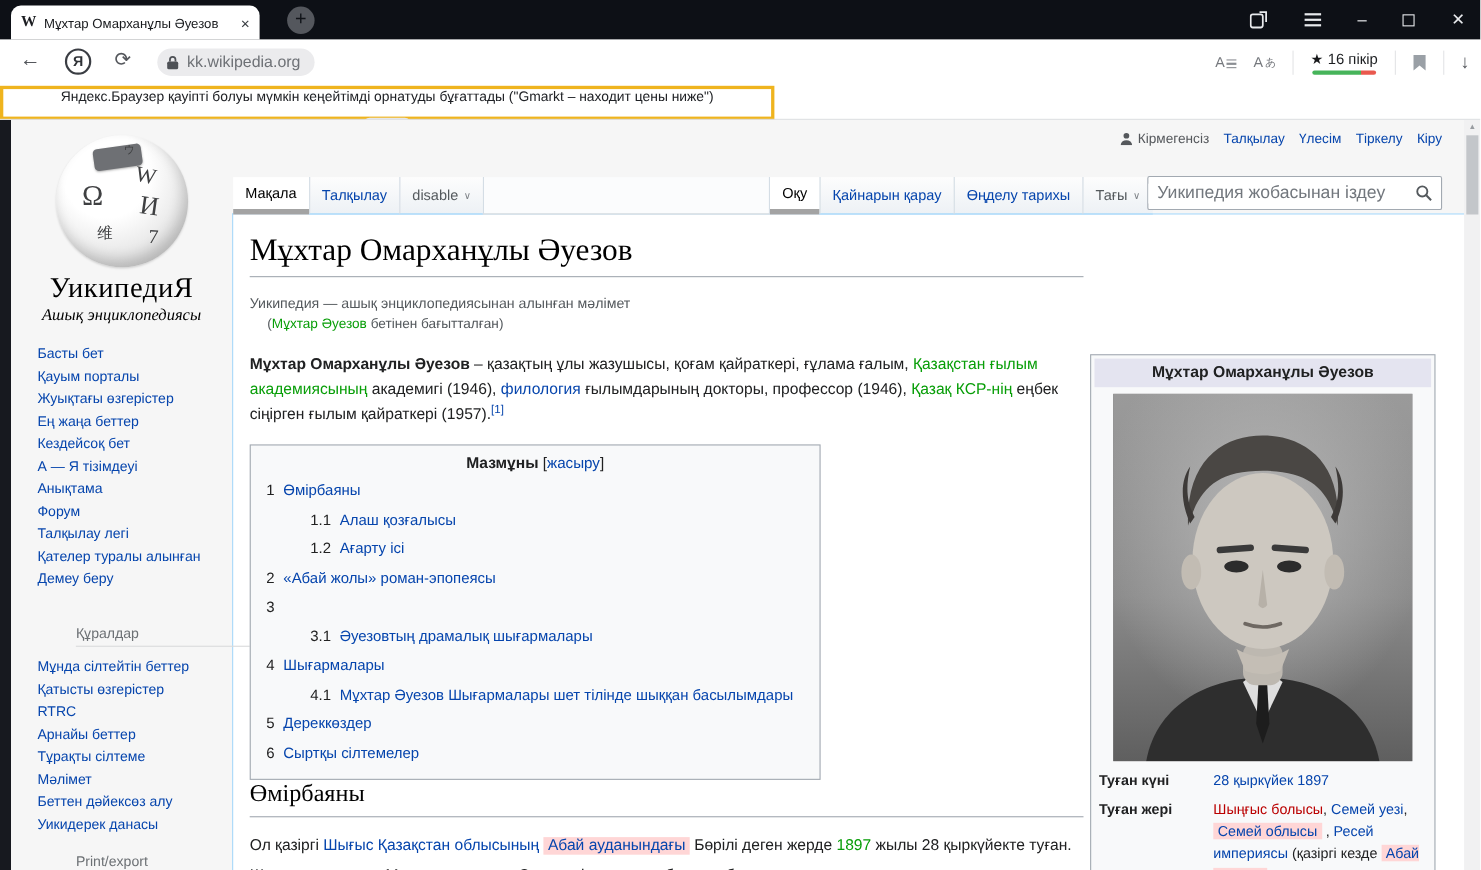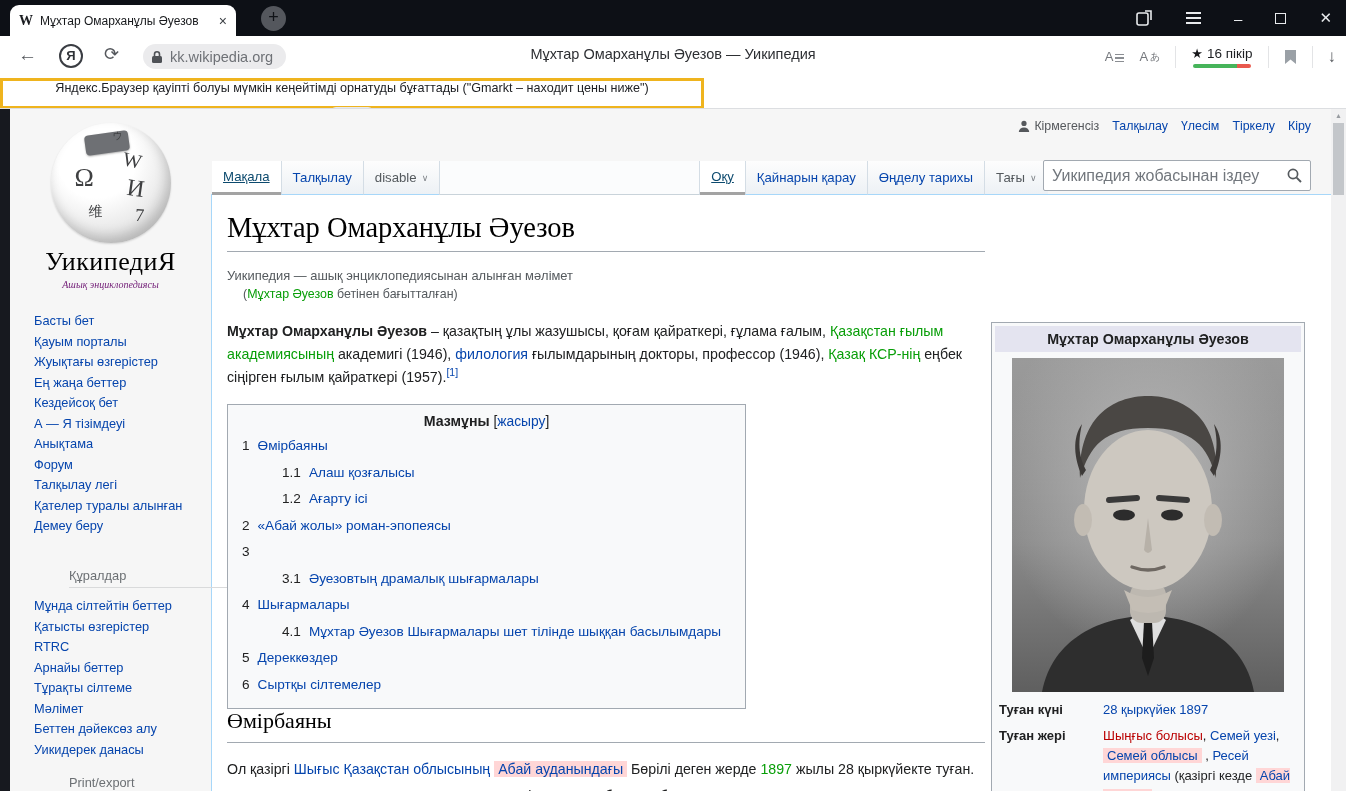--- a/index.html
+++ b/index.html
@@ -63,39 +63,39 @@
   .globe{position:relative;width:120px;height:120px;margin:2px auto 4px;border-radius:50%;background:radial-gradient(circle at 38% 30%,#ffffff 0 35%,#ececec 60%,#cfcfcf 100%);box-shadow:inset -4px -7px 12px rgba(0,0,0,.18),0 1px 2px rgba(0,0,0,.15);}
   .globe span{position:absolute;font-family:"Liberation Serif",serif;color:#3f4042;}
   .g-piece{position:absolute;left:34px;top:10px;width:44px;height:20px;background:#6e7074;border-radius:4px;transform:rotate(-8deg);box-shadow:0 1px 2px rgba(0,0,0,.3);}
   .g-om{left:24px;top:40px;font-size:26px;}
   .g-w{left:72px;top:26px;font-size:20px;transform:rotate(12deg);}
   .g-i{left:76px;top:52px;font-size:24px;transform:rotate(8deg);}
   .g-7{left:84px;top:82px;font-size:18px;transform:rotate(4deg);}
   .g-cn{left:38px;top:80px;font-size:14px;}
   .g-jp{left:62px;top:6px;font-size:10px;}
   .wordmark{font-family:"Liberation Serif",serif;font-size:26px;color:#000;letter-spacing:.5px;}
-  .tagline{font-family:"Liberation Serif",serif;font-style:italic;font-size:10px;color:#701a75;margin-top:2px;}
+  .tagline{font-family:"Liberation Serif",serif;font-style:italic;font-size:15px;color:#000000;margin-top:2px;}
 
   
   .snav{position:absolute;left:34px;top:202px;width:168px;}
   .snav a,.stools a{display:block;font-size:12.8px;line-height:20.5px;color:var(--blue);text-decoration:none;cursor:pointer;}
   .shead{position:absolute;left:24px;width:170px;font-size:12.8px;color:#6c7074;padding-bottom:4px;border-bottom:1px solid #d9dadb;margin-left:45px;}
   .shead.h-tools{top:459px;}
   .shead.h-print{top:666px;border-bottom:none;}
   .stools{position:absolute;left:34px;top:487px;width:170px;}
 
   
   .personal{position:absolute;right:35px;top:10px;display:flex;align-items:center;gap:13px;font-size:12.4px;}
   .personal .usr{display:flex;align-items:center;gap:4px;color:#55585c;}
   .personal a{color:var(--blue);cursor:pointer;}
 
   
   .tabsrow{position:absolute;left:212px;top:52px;height:34px;display:flex;align-items:stretch;z-index:3;font-size:13.2px;}
   .wtab{display:flex;align-items:center;gap:5px;padding:0 11px;border-bottom:1px solid var(--tabline);background:linear-gradient(#fdfdfd,#edf1f5);color:var(--blue);cursor:pointer;white-space:nowrap;}
-  .wtab.active{background:#fff;border-bottom:3px solid #a3a3a3;color:#0c4a6e;text-decoration:underline;}
+  .wtab.active{background:#fff;border-bottom:5px solid #a3a3a3;color:#000000;}
   .wtab.gray{color:var(--gray);}
   .wtab + .wtab{border-left:1px solid #d4dde5;}
   .tfiller{width:261px;background:#fbfcfd;border-bottom:1px solid #c9d3da;border-left:1px solid #d4dde5;border-right:1px solid #d4dde5;}
   .chev{font-size:9px;color:#7e8287;}
   .searchbox{position:absolute;left:1043px;top:51px;width:268px;height:31px;background:#fff;border:1px solid var(--border);border-radius:2px;display:flex;align-items:center;z-index:3;}
   .searchbox input{flex:1;border:none;outline:none;font-size:16px;padding:0 8px;color:#222;font-family:"Liberation Sans",sans-serif;}
   .searchbox input::placeholder{color:#72777d;}
   .mag{margin-right:8px;}
 
   
@@ -166,21 +166,20 @@
     <span class="ab-back">←</span>
     <span class="ab-ya">Я</span>
     <span class="ab-refresh">⟳</span>
     <div class="ab-pill">
       <svg width="12" height="14" viewBox="0 0 12 14">
         <rect x="1" y="6" width="10" height="7" rx="1.5" fill="#4e5156"></rect>
         <path d="M3.5 6 V4.2 a2.5 2.5 0 0 1 5 0 V6" fill="none" stroke="#4e5156" stroke-width="1.6"></path>
       </svg>
       <span class="ab-url">kk.wikipedia.org</span>
     </div>
-    <div class="ab-title">Мұхтар Омарханұлы Әуезов — Уикипедия</div>
     <div class="ab-right">
       <span class="icA">
         <span class="bigA">A</span>
         <span class="lines">
             <i></i>
             <i></i>
             <i></i>
           </span>
       </span>
       <span class="icA">

